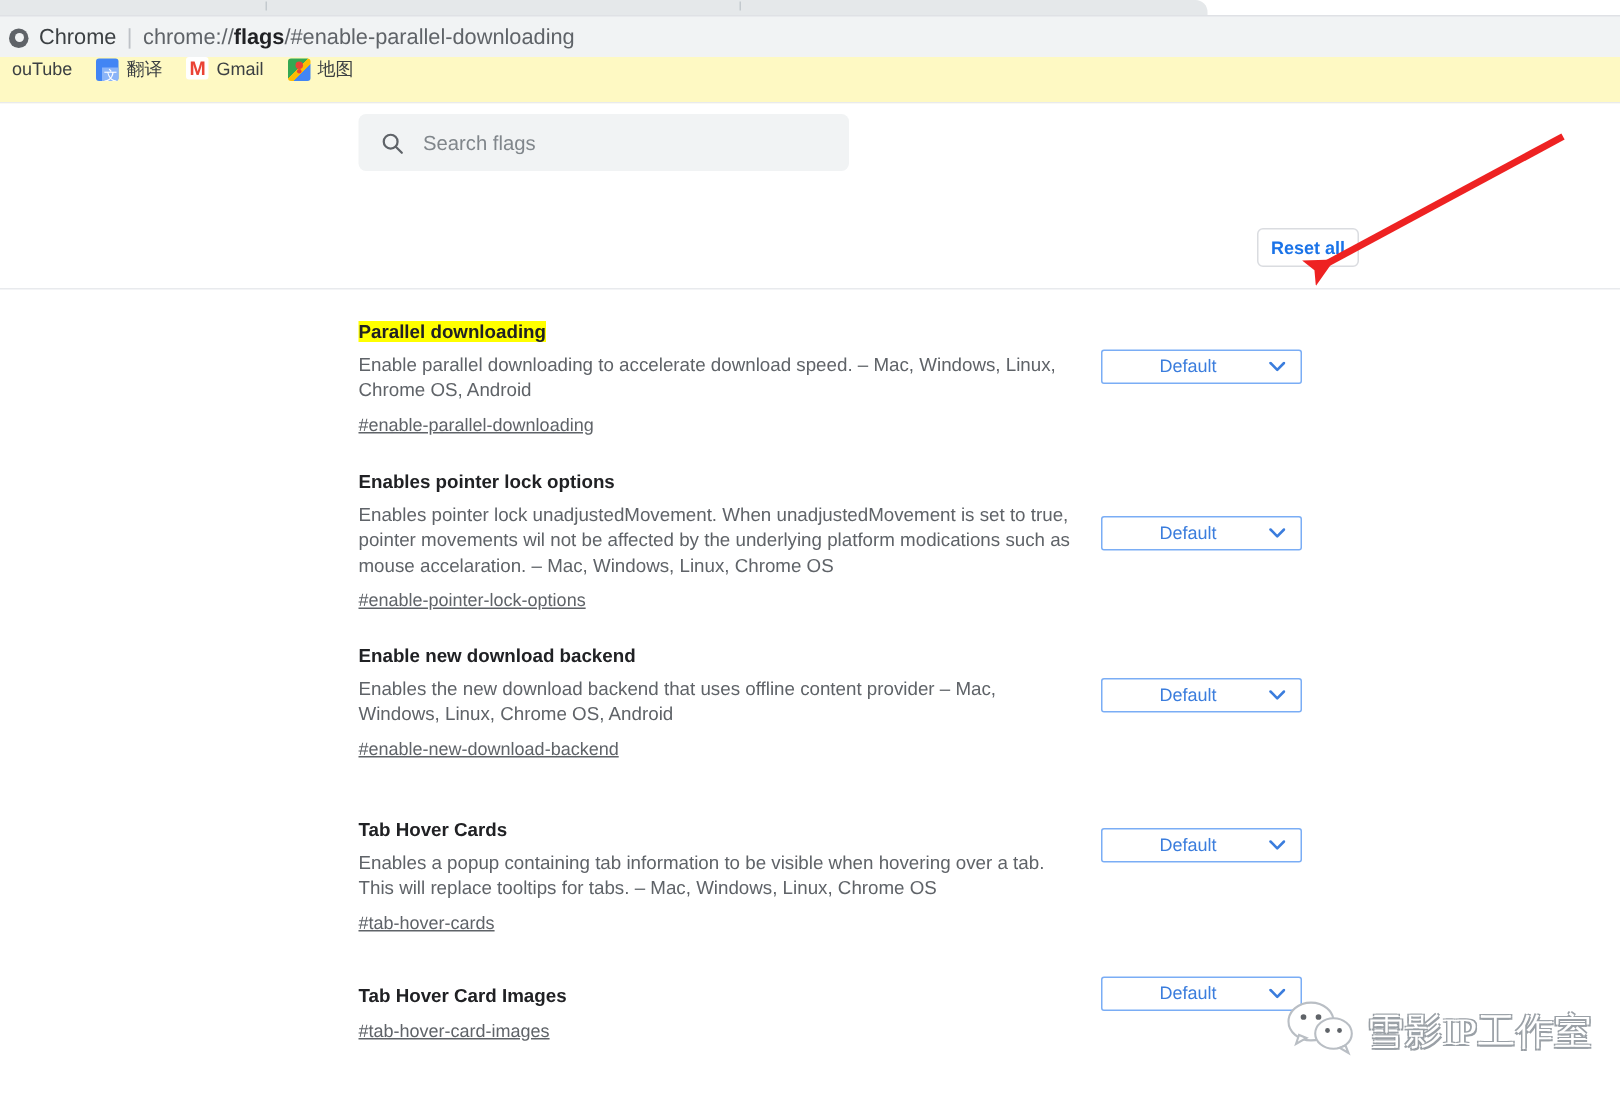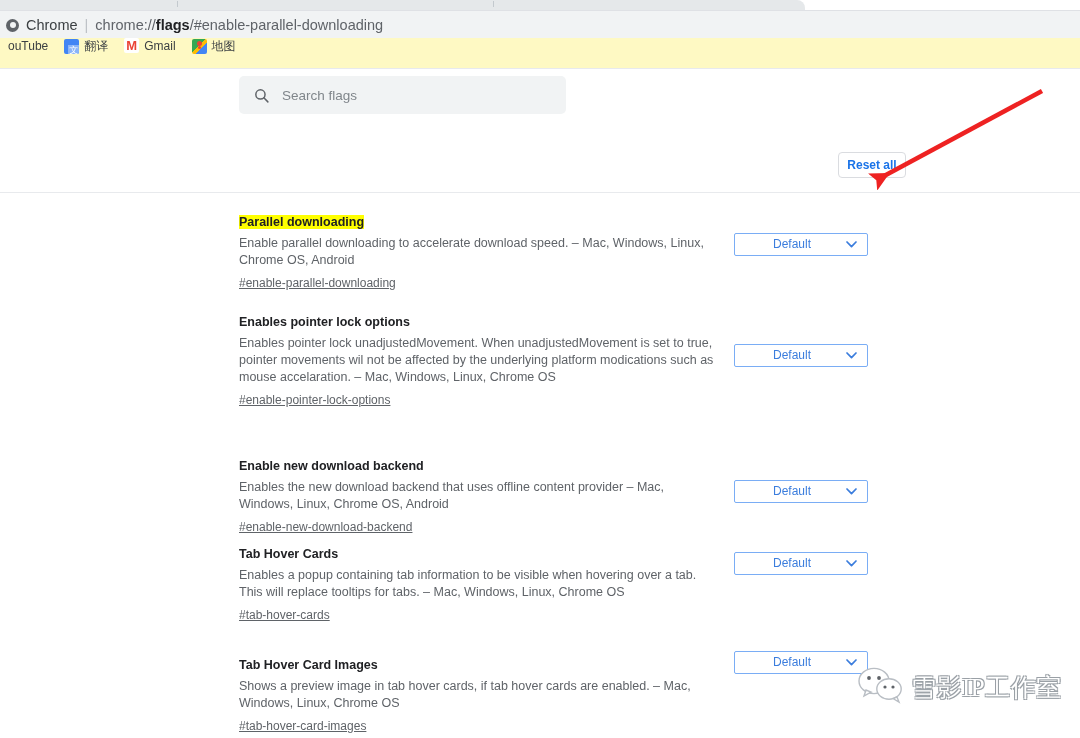--- a/index.html
+++ b/index.html
@@ -369,39 +369,39 @@
         </div>
       </div>
       <div class="flag-row" style="position: absolute; left: 0px; top: 119px; width: 885px;">
         <div class="flag-inner" style="padding-top: 0px;">
           <div class="flag-text"><div><span class="flag-title">Enables pointer lock options</span></div><div class="flag-desc">Enables pointer lock unadjustedMovement. When unadjustedMovement is set to true, pointer movements wil not be affected by the underlying platform modications such as mouse accelaration. – Mac, Windows, Linux, Chrome OS</div><a class="flag-permalink">#enable-pointer-lock-options</a></div>
           <div class="flag-select-wrap" style="top: 32px;"><select class="flag-select"><option>Default</option><option>Enabled</option><option>Disabled</option></select><svg class="select-caret" width="11" height="7" viewBox="0 0 11 7">
               <polyline points="1,1 5.5,5.6 10,1" fill="none" stroke="#3b7ddd" stroke-width="1.7" stroke-linecap="round" stroke-linejoin="round"></polyline>
             </svg></div>
         </div>
       </div>
-      <div class="flag-row" style="position: absolute; left: 0px; top: 235px; width: 944px; margin-top: 28px;">
+      <div class="flag-row" style="position: absolute; left: 0px; top: 235px; width: 944px;">
         <div class="flag-inner" style="padding-top: 0px;">
           <div class="flag-text"><div><span class="flag-title">Enable new download backend</span></div><div class="flag-desc">Enables the new download backend that uses offline content provider – Mac, Windows, Linux, Chrome OS, Android</div><a class="flag-permalink">#enable-new-download-backend</a></div>
           <div class="flag-select-wrap" style="top: 24px;"><select class="flag-select"><option>Default</option><option>Enabled</option><option>Disabled</option></select><svg class="select-caret" width="11" height="7" viewBox="0 0 11 7">
               <polyline points="1,1 5.5,5.6 10,1" fill="none" stroke="#3b7ddd" stroke-width="1.7" stroke-linecap="round" stroke-linejoin="round"></polyline>
             </svg></div>
         </div>
       </div>
       <div class="flag-row" style="position: absolute; left: 0px; top: 351px; width: 1080px;">
         <div class="flag-inner" style="padding-top: 0px;">
           <div class="flag-text"><div><span class="flag-title">Tab Hover Cards</span></div><div class="flag-desc">Enables a popup containing tab information to be visible when hovering over a tab. This will replace tooltips for tabs. – Mac, Windows, Linux, Chrome OS</div><a class="flag-permalink">#tab-hover-cards</a></div>
           <div class="flag-select-wrap" style="top: 8px;"><select class="flag-select"><option>Default</option><option>Enabled</option><option>Disabled</option></select><svg class="select-caret" width="11" height="7" viewBox="0 0 11 7">
               <polyline points="1,1 5.5,5.6 10,1" fill="none" stroke="#3b7ddd" stroke-width="1.7" stroke-linecap="round" stroke-linejoin="round"></polyline>
             </svg></div>
         </div>
       </div>
       <div class="flag-row" style="position: absolute; left: 0px; top: 462px; width: 1080px;">
         <div class="flag-inner" style="padding-top: 0px;">
-          <div class="flag-text"><div><span class="flag-title">Tab Hover Card Images</span></div><div class="flag-desc">Shows a preview image in tab hover cards, if tab hover cards are enabled. – Mac, Windows, Linux, Chrome OS</div><a class="flag-permalink">#tab-hover-card-images</a></div>
+          <div class="flag-text"><div><span class="flag-title">Tab Hover Card Images</span></div><a class="flag-permalink">#tab-hover-card-images</a></div>
           <div class="flag-select-wrap" style="top: -4px;"><select class="flag-select"><option>Default</option><option>Enabled</option><option>Disabled</option></select><svg class="select-caret" width="11" height="7" viewBox="0 0 11 7">
               <polyline points="1,1 5.5,5.6 10,1" fill="none" stroke="#3b7ddd" stroke-width="1.7" stroke-linecap="round" stroke-linejoin="round"></polyline>
             </svg></div>
         </div>
       </div>
     </div>
 </div>
 
 <svg id="annotation-arrow">
   <defs>

